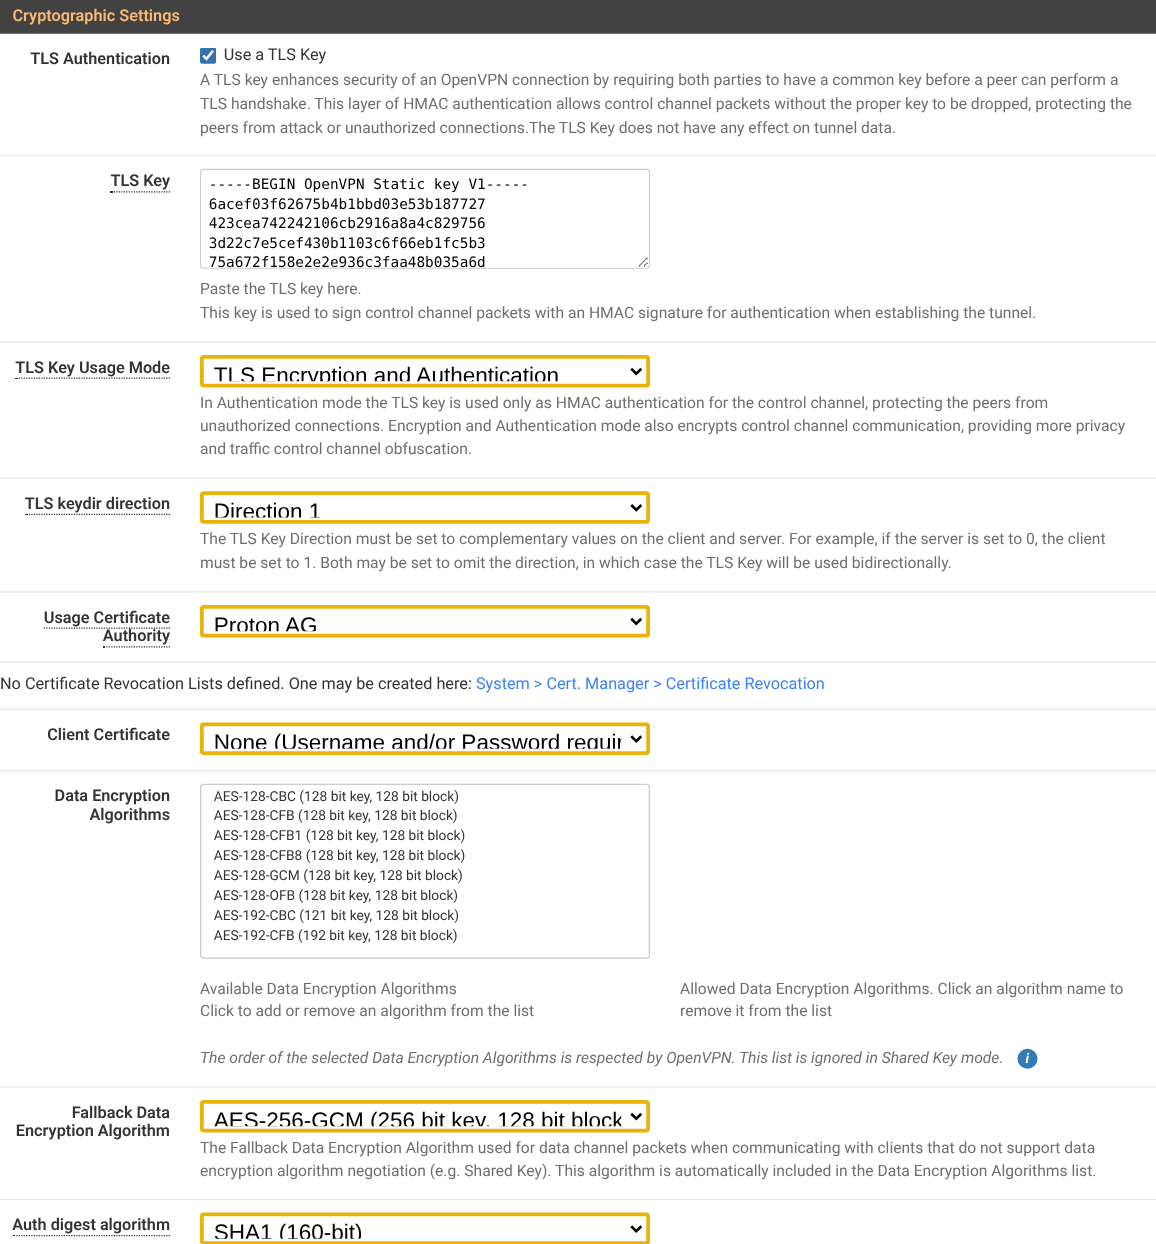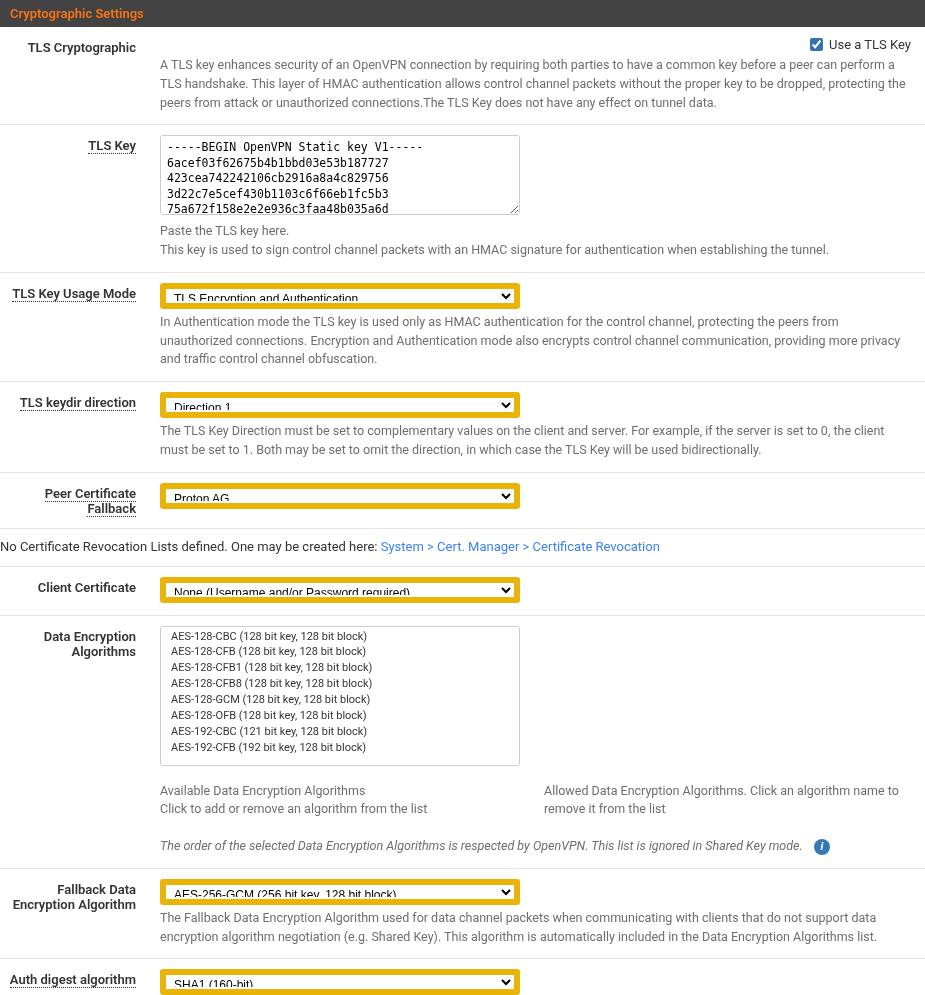--- a/index.html
+++ b/index.html
@@ -1,26 +1,26 @@
 <!DOCTYPE html>
 <html><head>
 <meta charset="utf-8">
 <style>
   * { box-sizing: border-box; margin: 0; padding: 0; }
   body { font-family: -apple-system, "Segoe UI", Roboto, "Helvetica Neue", Arial, sans-serif; font-size: 13px; color: #333; background: #fff; width: 925px; }
-  .panel-header { background: #424242; color: #f97316; padding: 6px 10px; font-size: 13px; font-weight: 600; }
+  .panel-header { background: #424242; color: #fdba74; padding: 6px 10px; font-size: 13px; font-weight: 600; }
   .row { display: flex; padding: 10px 0 12px 0; border-bottom: 1px solid #e5e5e5; }
   .label { width: 160px; text-align: right; padding-right: 24px; padding-top: 3px; color: #333; }
   .label span.u { border-bottom: 1px dotted #333; cursor: help; }
   .label span.b { font-weight: 600; }
   .field { flex: 1; padding-right: 14px; }
   .help { color: #6e6e6e; font-size: 12.5px; line-height: 1.5; margin-top: 4px; }
-  .chk-line { display: flex; align-items: center; gap: 6px; margin-bottom: 4px; justify-content: flex-end; }
+  .chk-line { display: flex; align-items: center; gap: 6px; margin-bottom: 4px; }
   input[type="checkbox"] { accent-color: #3572b0; width: 13px; height: 13px; }
-  select { width: 360px; height: 26px; font-size: 12px; border: 6px solid #eab308; border-radius: 3px; background: #fff; padding: 2px 4px; }
+  select { width: 360px; height: 26px; font-size: 18px; border: 3px solid #eab308; border-radius: 3px; background: #fff; padding: 2px 4px; }
   textarea {
     width: 360px; height: 80px; font-family: Menlo, Consolas, monospace; font-size: 11.5px;
     border: 1px solid #ccc; border-radius: 3px; padding: 4px 6px; resize: both; line-height: 1.35;
   }
   .dual { display: flex; gap: 24px; }
   .listbox {
     width: 360px; height: 140px; overflow-y: auto;
     border: 1px solid #ccc; border-radius: 3px; padding: 2px 0; background: #fff; font-size: 11px;
   }
   .listbox .opt { padding: 0 10px; line-height: 1.45; cursor: pointer; user-select: none; }
@@ -32,21 +32,21 @@
   }
   .dual-help { display:flex; gap:24px; margin-top:12px; }
   .dual-help .col { width:360px; }
 </style>
 </head>
 <body>
 
 <div class="panel-header">Cryptographic Settings</div>
 
 <div class="row">
-  <div class="label"><span class="b">TLS Cryptographic</span></div>
+  <div class="label"><span class="b">TLS Authentication</span></div>
   <div class="field">
     <div class="chk-line">
       <input type="checkbox" checked="" style="">
       <span>Use a TLS Key</span>
     </div>
     <div class="help">A TLS key enhances security of an OpenVPN connection by requiring both parties to have a common key before a peer can perform a TLS handshake. This layer of HMAC authentication allows control channel packets without the proper key to be dropped, protecting the peers from attack or unauthorized connections.The TLS Key does not have any effect on tunnel data.</div>
   </div>
 </div>
 
 <div class="row">
@@ -72,21 +72,21 @@
 
 <div class="row">
   <div class="label"><span class="u b">TLS keydir direction</span></div>
   <div class="field">
     <select><option>Direction 1</option></select>
     <div class="help">The TLS Key Direction must be set to complementary values on the client and server. For example, if the server is set to 0, the client must be set to 1. Both may be set to omit the direction, in which case the TLS Key will be used bidirectionally.</div>
   </div>
 </div>
 
 <div class="row">
-  <div class="label"><span class="u b">Peer Certificate Fallback</span></div>
+  <div class="label"><span class="u b">Usage Certificate Authority</span></div>
   <div class="field">
     <select><option>Proton AG</option></select>
   </div>
 </div>
 
 <div class="row">
   <div class="field">
     <span>No Certificate Revocation Lists defined. One may be created here: </span><span class="link">System &gt; Cert. Manager &gt; Certificate Revocation</span>
   </div>
 </div>

